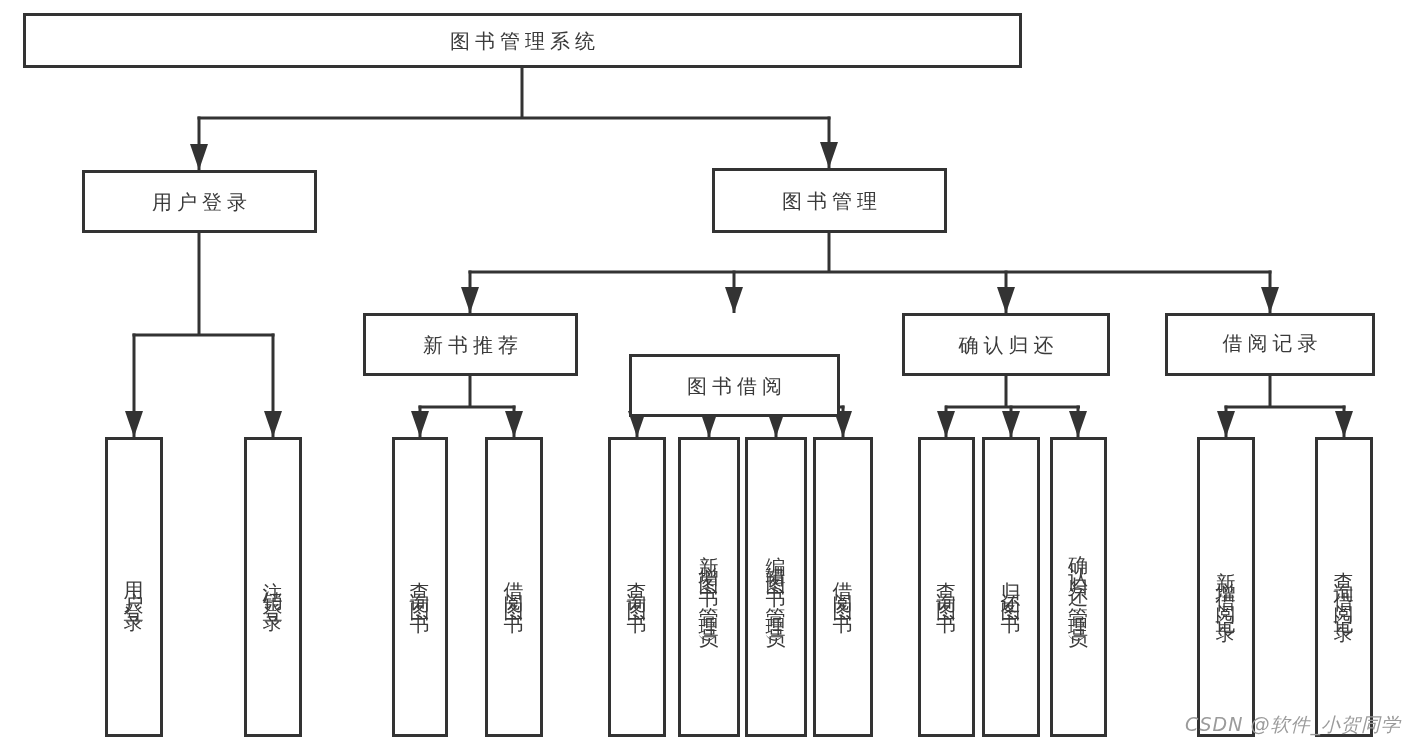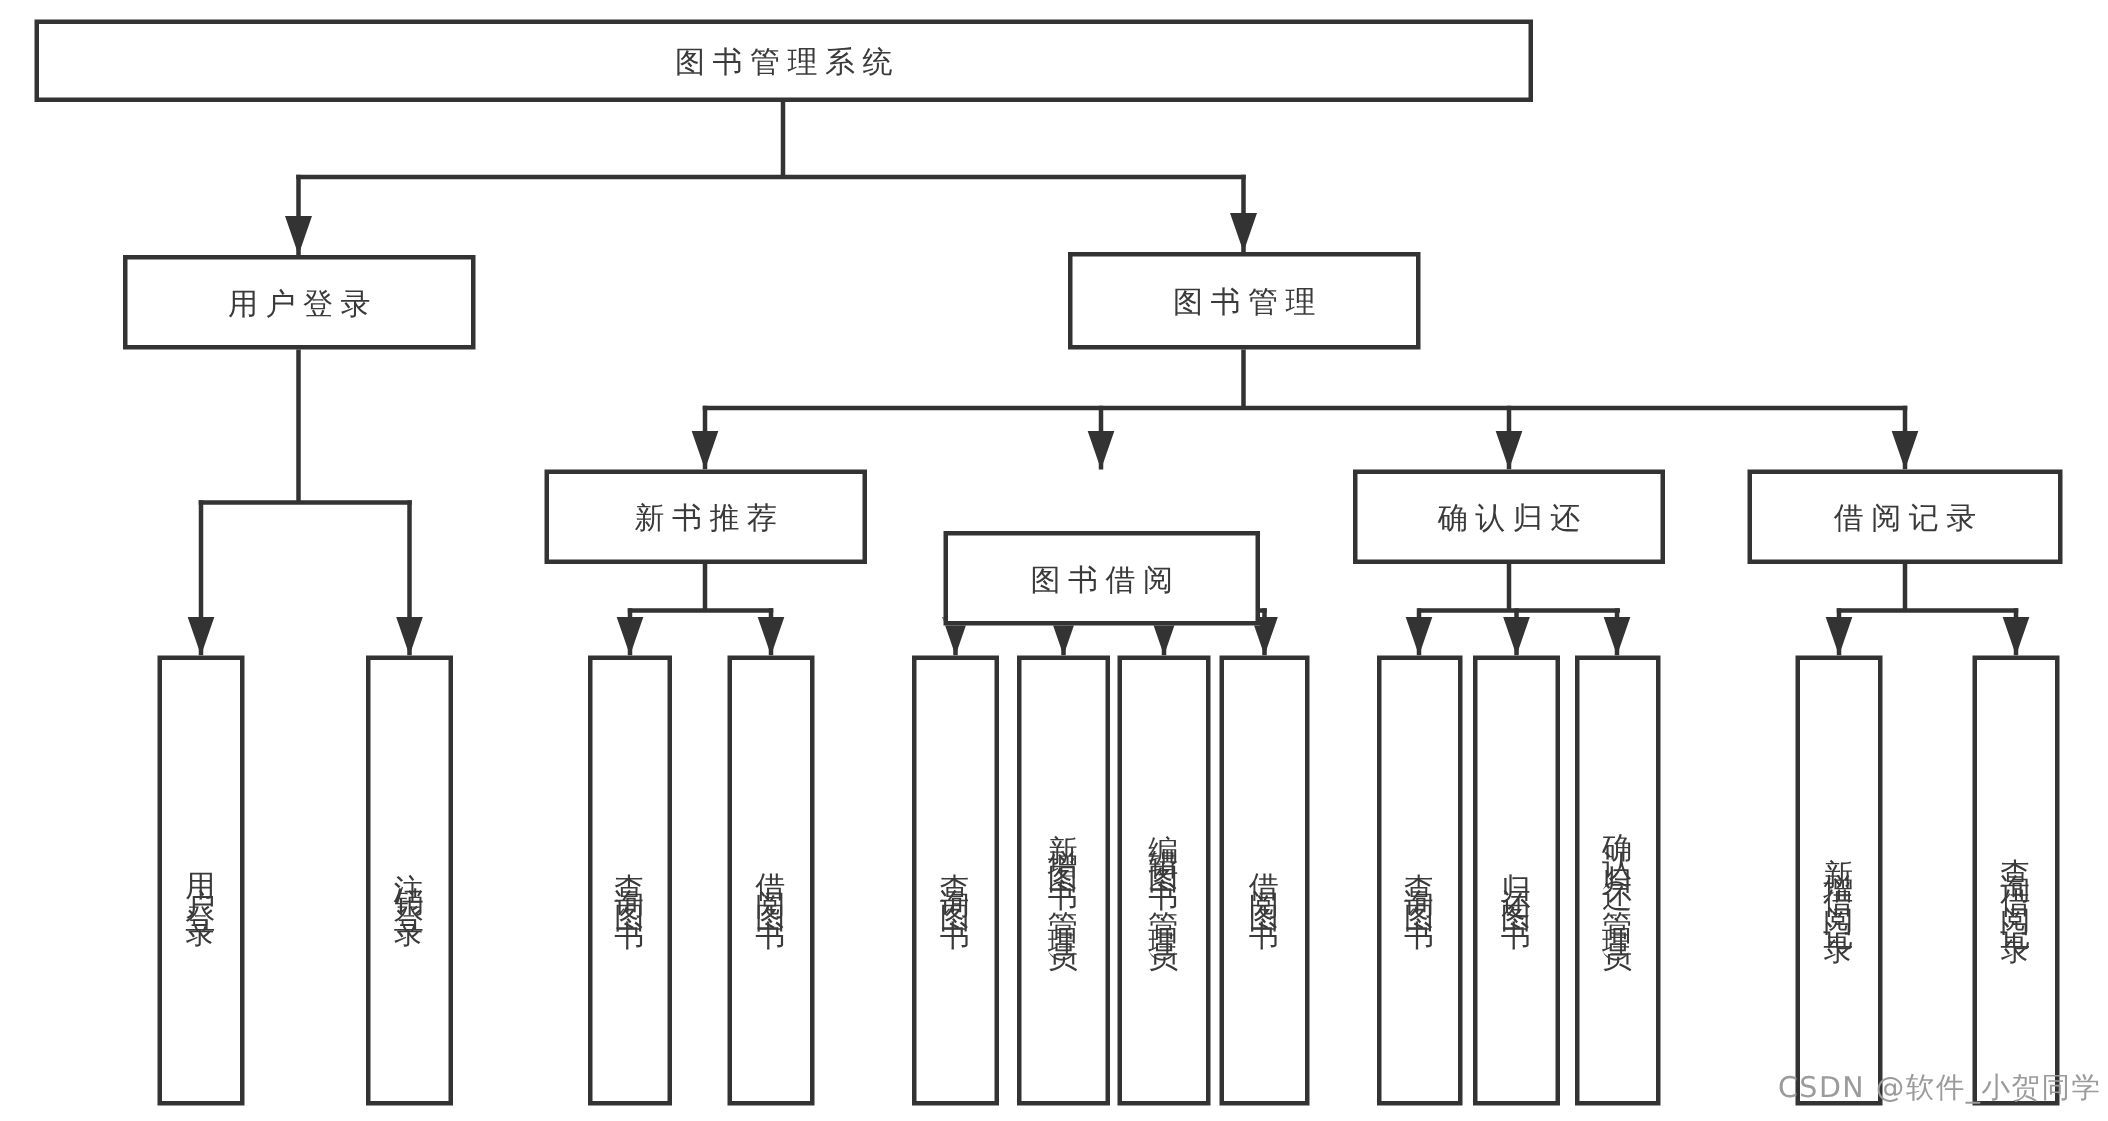--- a/index.html
+++ b/index.html
@@ -20,21 +20,21 @@
     color:#3a3a3a; font-size:20px; line-height:1;
     z-index:2;
   }
   .hbox span { letter-spacing:5px; text-indent:5px; white-space:nowrap; }
   .vbox span {
     writing-mode:vertical-rl; text-orientation:mixed;
     letter-spacing:0.52em; line-height:1; white-space:nowrap;
   }
   .watermark {
     position:absolute; right:4px; top:712px; z-index:5;
-    color:#9b9b9b; font-size:19px; letter-spacing:1px; white-space:nowrap;
+    color:#9b9b9b; font-size:19px; letter-spacing:1px; white-space:nowrap;font-style:italic;
   }
 </style>
 </head>
 <body>
 
 <div class="canvas">
 
   <svg class="connector-layer" width="1405" height="747" viewBox="0 0 1405 747" xmlns="http://www.w3.org/2000/svg">
     <defs>
       <marker id="arrow" markerUnits="userSpaceOnUse" markerWidth="30" markerHeight="22" refX="26" refY="11" orient="auto">
@@ -98,21 +98,21 @@
 
   <div class="box hbox" style="left:712px; top:168px; width:235px; height:65px;">
     <span>图书管理</span>
   </div>
   <div class="box hbox" style="left:629px; top:322px; width:211px; height:63px;margin-top:32px;">
     <span>图书借阅</span>
   </div>
   <div class="box hbox" style="left:902px; top:313px; width:208px; height:63px;">
     <span>确认归还</span>
   </div>
-  <div class="box hbox" style="left:1165px; top:313px; width:210px; height:63px;">
+  <div class="box hbox" style="left:1165px; top:313px; width:210px; height:63px;font-family:Liberation Mono, monospace;">
     <span>借阅记录</span>
   </div>
 
   <div class="box vbox" style="left:105px; top:437px; width:58px; height:300px;">
     <span>用户登录</span>
   </div>
   <div class="box vbox" style="left:244px; top:437px; width:58px; height:300px;">
     <span>注销登录</span>
   </div>
 

